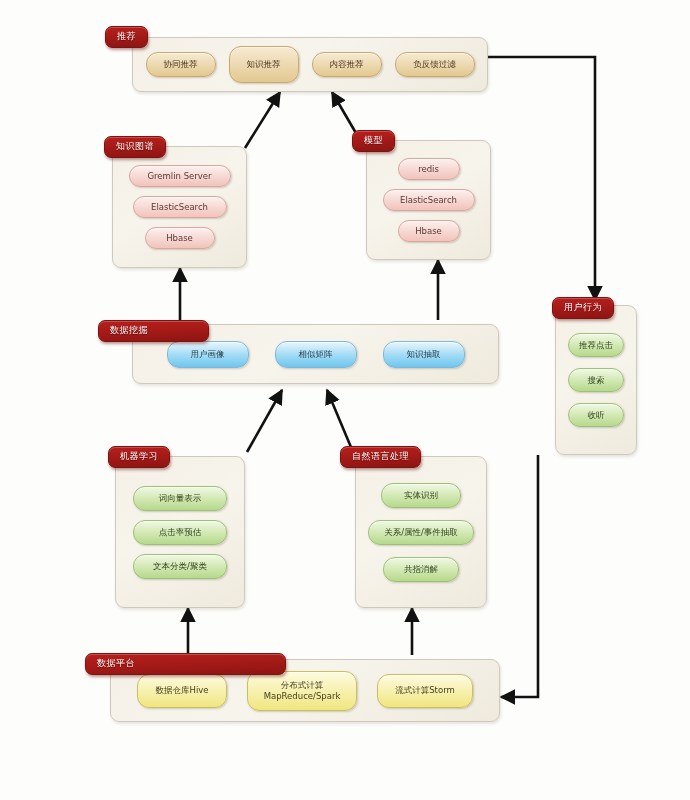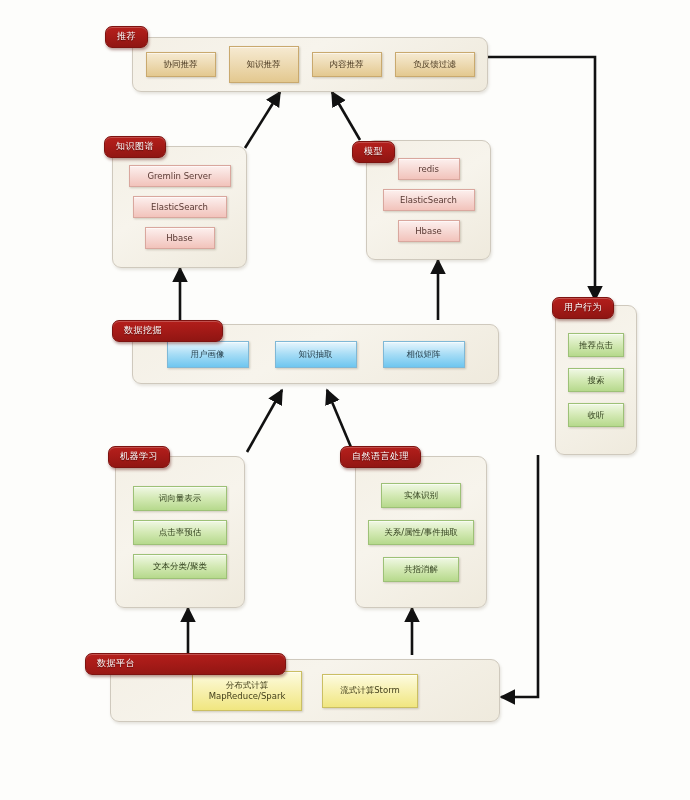--- a/index.html
+++ b/index.html
@@ -62,21 +62,21 @@
   .tab.wide { padding-right: 60px; }
   .tab.xwide { padding-right: 150px; }
 
   
   .node {
     box-sizing: border-box;
     display: flex;
     align-items: center;
     justify-content: center;
     text-align: center;
-    border-radius: 0;
+    border-radius: 12px;
     font-size: 8.5px;
     line-height: 1.25;
     color: #3a3025;
     padding: 2px 6px;
     box-shadow: 1px 1px 2px rgba(100,90,70,.28), inset 0 1px 0 rgba(255,255,255,.55);
   }
   .n-tan {
     background: linear-gradient(180deg, #f6ead2 0%, #ecd8ae 55%, #e3c88f 100%);
     border: 1px solid #c9a96e;
     color: #4b3a22;
@@ -167,36 +167,36 @@
           <span>redis</span>
         </div>
       <div class="node n-pink" style="width:92px;height:22px;">
           <span>ElasticSearch</span>
         </div>
       <div class="node n-pink" style="width:62px;height:22px;">
           <span>Hbase</span>
         </div>
     </div>
   </div>
-  <div class="tab" style="left:352px; top:141px;">模型</div>
+  <div class="tab" style="left:352px; top:130px;">模型</div>
 
   <div class="panel row" style="left:132px; top:324px; width:367px; height:60px;">
     <div class="panel-inner" style="gap:26px;">
       <div class="node n-blue" style="width:82px;height:27px;">
           <span>用户画像</span>
         </div>
       <div class="node n-blue" style="width:82px;height:27px;">
+          <span>相似矩阵</span>
+        </div>
+      <div class="node n-blue" style="width:82px;height:27px;">
           <span>知识抽取</span>
         </div>
-      <div class="node n-blue" style="width:82px;height:27px;">
-          <span>相似矩阵</span>
-        </div>
-    </div>
-  </div>
-  <div class="tab wide" style="left:112px; top:320px;">数据挖掘</div>
+    </div>
+  </div>
+  <div class="tab wide" style="left:98px; top:320px;">数据挖掘</div>
 
   <div class="panel col" style="left:555px; top:305px; width:82px; height:150px;">
     <div class="panel-inner" style="gap:11px;">
       <div class="node n-green" style="width:56px;height:24px;">
           <span>推荐点击</span>
         </div>
       <div class="node n-green" style="width:56px;height:24px;">
           <span>搜索</span>
         </div>
       <div class="node n-green" style="width:56px;height:24px;">
@@ -231,20 +231,23 @@
         </div>
       <div class="node n-green" style="width:76px;height:25px;">
           <span>共指消解</span>
         </div>
     </div>
   </div>
   <div class="tab" style="left:340px; top:446px;">自然语言处理</div>
 
   <div class="panel row" style="left:110px; top:659px; width:390px; height:63px;">
     <div class="panel-inner" style="gap:20px;">
+      <div class="node n-yellow" style="width:90px;height:34px;">
+          <span>数据仓库Hive</span>
+        </div>
       <div class="node n-yellow lines" style="width:110px;height:40px;"><span>分布式计算
 MapReduce/Spark</span></div>
       <div class="node n-yellow" style="width:96px;height:34px;">
           <span>流式计算Storm</span>
         </div>
     </div>
   </div>
   <div class="tab xwide" style="left:85px; top:653px;">数据平台</div>
 
 </div>

